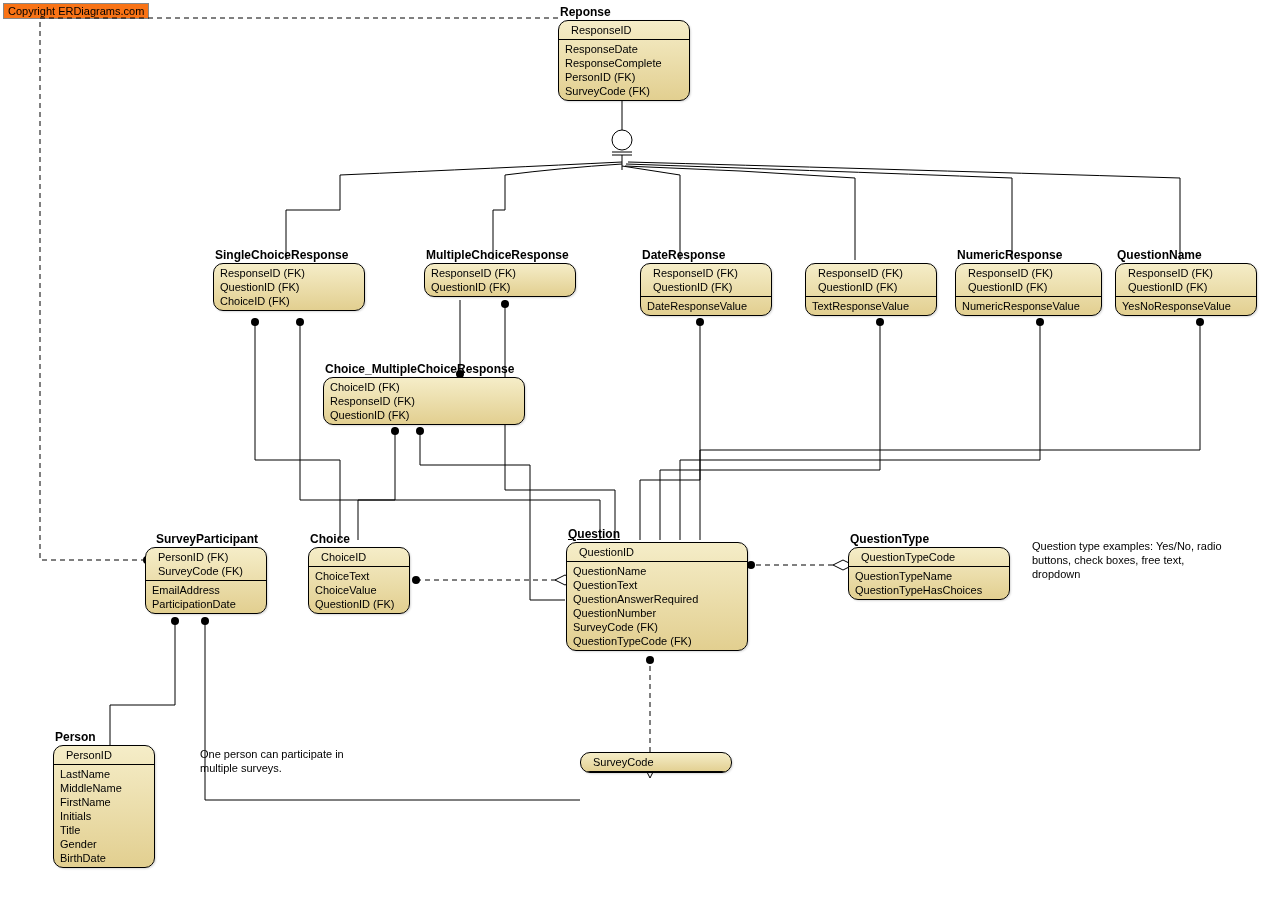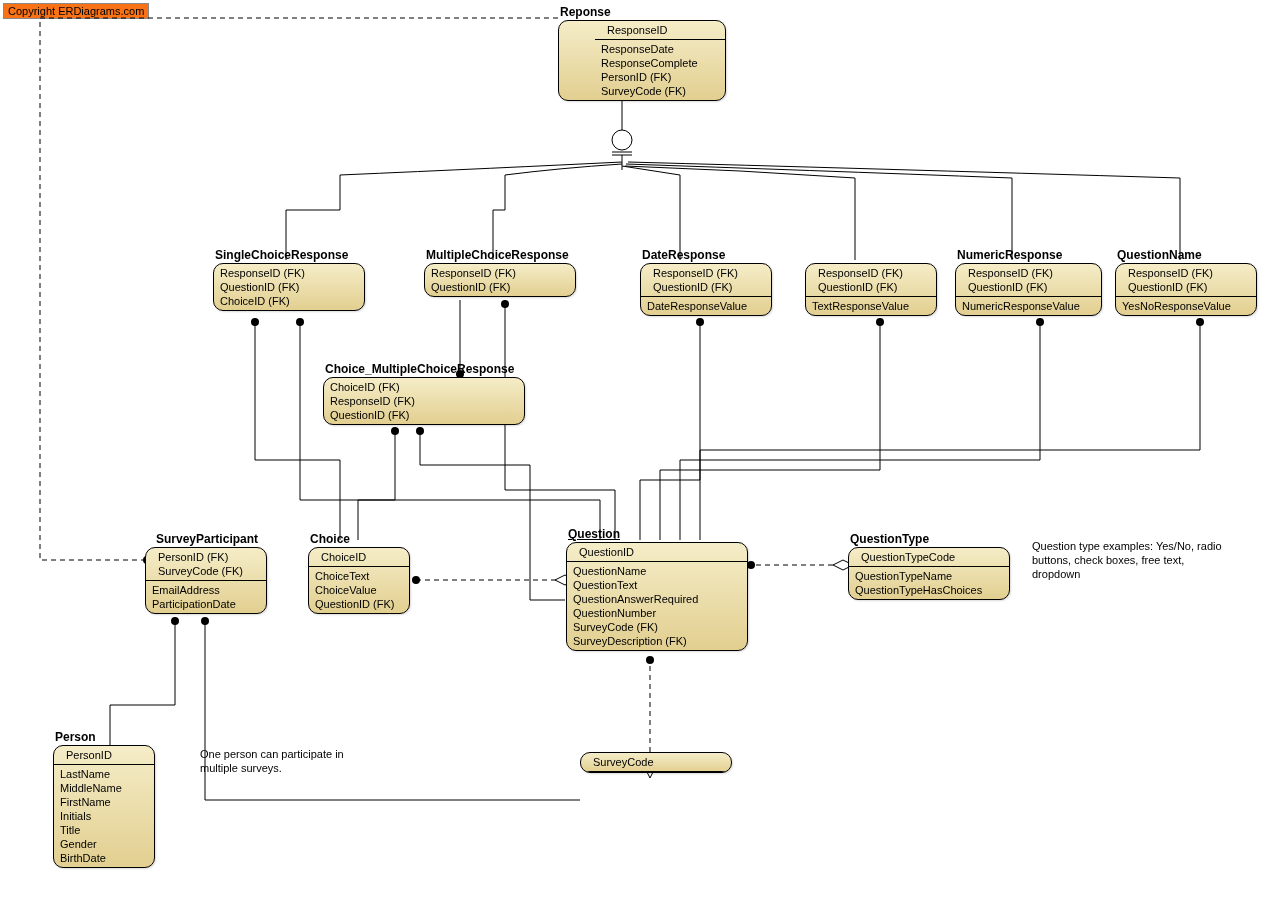--- a/index.html
+++ b/index.html
@@ -80,21 +80,21 @@
   <polygon class="diamond" points="645,768 650,778 655,768 650,758"></polygon>
 
   <path class="conn" d="M580 800 L205 800 L205 617"></path>
   <circle class="dot" cx="205" cy="621" r="4"></circle>
 
   <path class="conn" d="M110 745 L110 705 L175 705 L175 617"></path>
   <circle class="dot" cx="175" cy="621" r="4"></circle>
 </svg>
 
 <div class="title" style="left:560px;top:5px;">Reponse</div>
-<div class="entity" style="left:558px;top:20px;width:130px;padding-left:36px;">
+<div class="entity" style="left:558px;top:20px;width:130px;">
   <div class="hdr">
         <div class="attr">ResponseID</div>
       </div>
   <div class="body">
     <div class="attr">ResponseDate</div>
     <div class="attr">ResponseComplete</div>
     <div class="attr">PersonID (FK)</div>
     <div class="attr">SurveyCode (FK)</div>
   </div>
 </div>
@@ -197,21 +197,21 @@
 <div class="entity" style="left:566px;top:542px;width:180px;">
   <div class="hdr">
         <div class="attr">QuestionID</div>
       </div>
   <div class="body">
     <div class="attr">QuestionName</div>
     <div class="attr">QuestionText</div>
     <div class="attr">QuestionAnswerRequired</div>
     <div class="attr">QuestionNumber</div>
     <div class="attr">SurveyCode (FK)</div>
-    <div class="attr">SurveyDescription (FK)</div>
+    <div class="attr">QuestionTypeCode (FK)</div>
   </div>
 </div>
 
 <div class="title" style="left:850px;top:532px;">QuestionType</div>
 <div class="entity" style="left:848px;top:547px;width:160px;">
   <div class="hdr">
         <div class="attr">QuestionTypeCode</div>
       </div>
   <div class="body">
     <div class="attr">QuestionTypeName</div>

